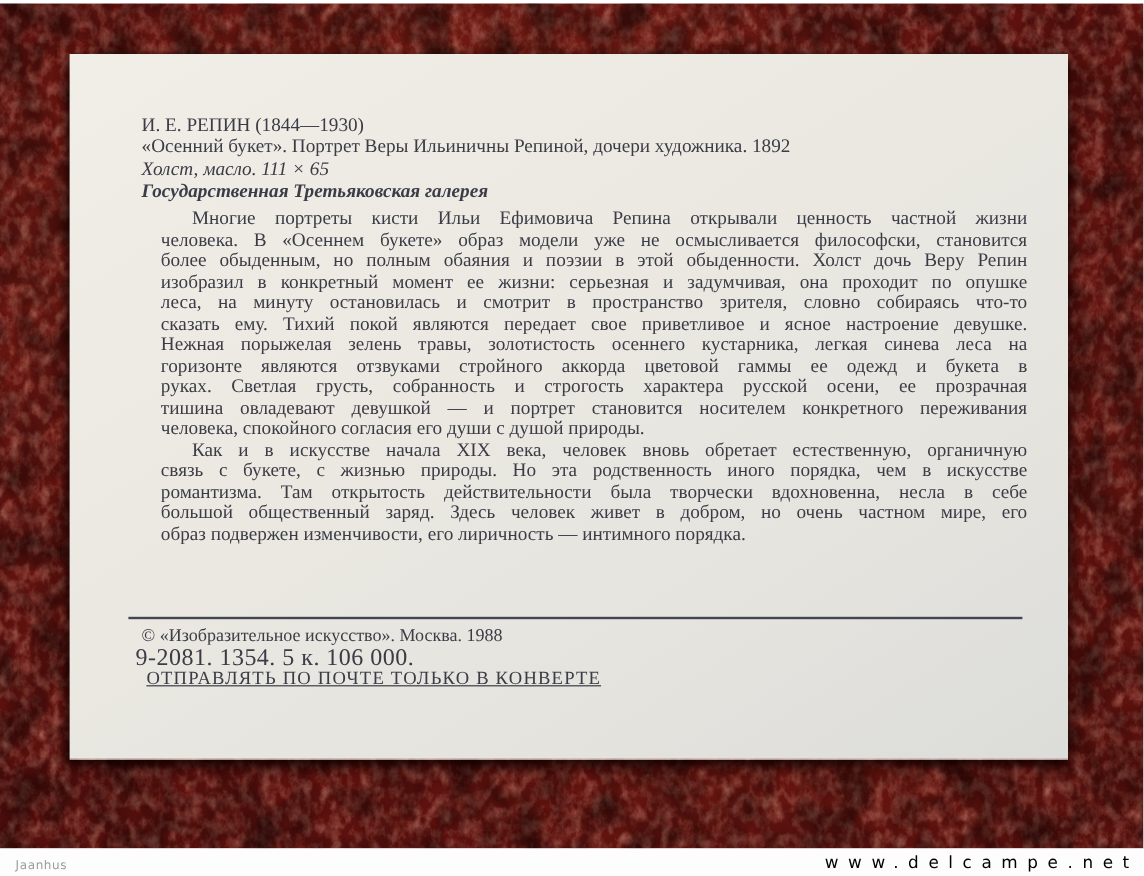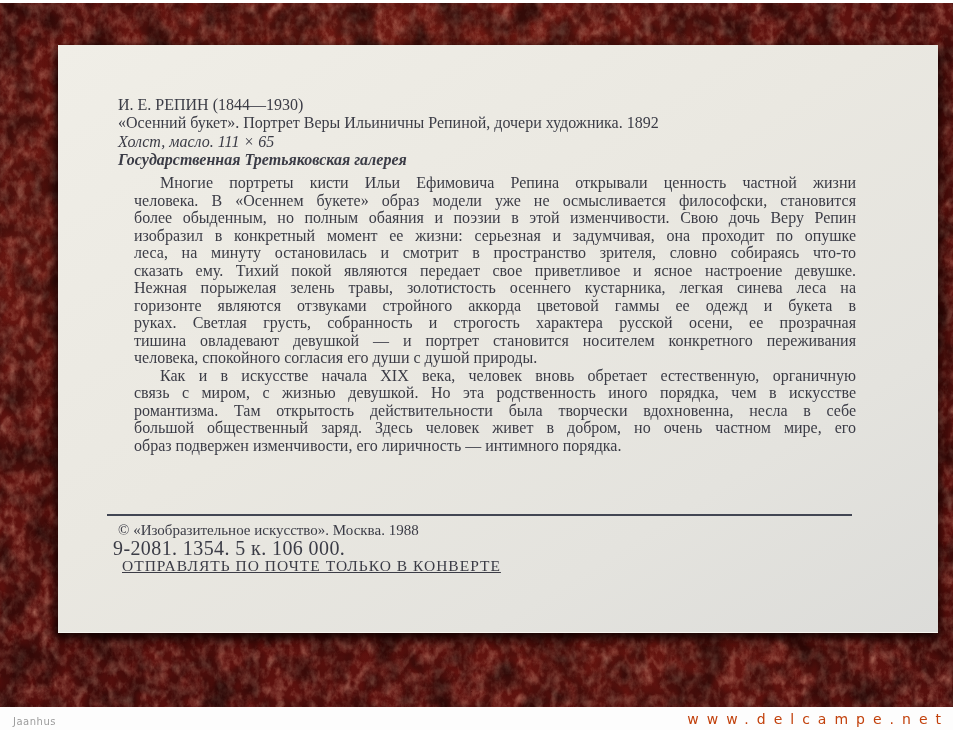--- a/index.html
+++ b/index.html
@@ -16,41 +16,40 @@
       radial-gradient(145% 120% at 50% 42%, #6e1913 0%, #5c110e 48%, #450b0a 78%, #300707 100%);
   }
   .leather svg{position:absolute;left:0;top:0;}
   
   .card{
     position:absolute;left:58px;top:45px;width:832px;height:587px;
     background:linear-gradient(148deg,#f0eee7 0%,#eae8e1 45%,#e4e3de 75%,#dcdcd9 100%);
     box-shadow:-3px 3px 9px rgba(18,2,2,.55), 0 4px 7px rgba(15,0,0,.62), 3px 6px 14px rgba(15,0,0,.40);
     border-bottom:1px solid #f6f5f0;
     color:#3b3c46;
-    padding-left:48px;
   }
   .card *{position:absolute;}
   .hdr{left:60px;line-height:18px;font-size:16px;white-space:nowrap;}
   .h1{top:51px;}
   .h2{top:69px;}
   .h3{top:88px;font-style:italic;}
   .h4{top:106px;font-style:italic;font-weight:bold;}
   .bodytxt{left:76px;top:129px;width:722px;line-height:17.5px;font-size:16px;}
   .bodytxt div{position:static;text-align:justify;text-align-last:justify;}
   .bodytxt div.first{text-indent:26px;}
   .bodytxt div.plast{text-align-last:left;}
   .rule{left:49px;top:469px;width:745px;height:2px;background:#424653;}
   .f1{left:60px;top:476px;font-size:15px;line-height:18px;white-space:nowrap;}
   .f2{left:55px;top:494px;font-size:20px;line-height:18px;white-space:nowrap;letter-spacing:.4px;}
   .f3{left:64px;top:512px;font-size:15.5px;line-height:18px;white-space:nowrap;letter-spacing:1px;text-decoration:underline;}
   
   .wmbar{position:absolute;left:0;bottom:0;width:953px;height:23px;background:#fdfdfd;
          font-family:"DejaVu Sans","Liberation Sans",sans-serif;}
   .wm-left{position:absolute;left:13px;bottom:3px;font-size:10px;color:#9c9c9c;letter-spacing:.5px;}
-  .wm-right{position:absolute;right:4px;bottom:3px;font-size:14px;color:#c2410c;letter-spacing:8px;}
+  .wm-right{position:absolute;right:4px;bottom:3px;font-size:14px;color:#000000;letter-spacing:8px;}
 </style>
 </head>
 <body>
 
 <div class="scan">
 
   <div class="leather">
     <svg width="953" height="704">
       <defs>
         <filter id="grainLight" x="0" y="0" width="100%" height="100%">
@@ -69,31 +68,31 @@
 
   <div class="card">
     <div class="hdr h1">И. Е. РЕПИН (1844—1930)</div>
     <div class="hdr h2">«Осенний букет». Портрет Веры Ильиничны Репиной, дочери художника. 1892</div>
     <div class="hdr h3">Холст, масло. 111 × 65</div>
     <div class="hdr h4">Государственная Третьяковская галерея</div>
 
     <div class="bodytxt">
       <div class="first">Многие портреты кисти Ильи Ефимовича Репина открывали ценность частной жизни</div>
       <div>человека. В «Осеннем букете» образ модели уже не осмысливается философски, становится</div>
-      <div>более обыденным, но полным обаяния и поэзии в этой изменчивости. Свою дочь Веру Репин</div>
+      <div>более обыденным, но полным обаяния и поэзии в этой обыденности. Холст дочь Веру Репин</div>
       <div>изобразил в конкретный момент ее жизни: серьезная и задумчивая, она проходит по опушке</div>
       <div>леса, на минуту остановилась и смотрит в пространство зрителя, словно собираясь что-то</div>
       <div>сказать ему. Тихий покой являются передает свое приветливое и ясное настроение девушке.</div>
       <div>Нежная порыжелая зелень травы, золотистость осеннего кустарника, легкая синева леса на</div>
       <div>горизонте являются отзвуками стройного аккорда цветовой гаммы ее одежд и букета в</div>
       <div>руках. Светлая грусть, собранность и строгость характера русской осени, ее прозрачная</div>
       <div>тишина овладевают девушкой — и портрет становится носителем конкретного переживания</div>
       <div class="plast">человека, спокойного согласия его души с душой природы.</div>
       <div class="first">Как и в искусстве начала XIX века, человек вновь обретает естественную, органичную</div>
-      <div>связь с миром, с жизнью девушкой. Но эта родственность иного порядка, чем в искусстве</div>
+      <div>связь с букете, с жизнью природы. Но эта родственность иного порядка, чем в искусстве</div>
       <div>романтизма. Там открытость действительности была творчески вдохновенна, несла в себе</div>
       <div>большой общественный заряд. Здесь человек живет в добром, но очень частном мире, его</div>
       <div class="plast">образ подвержен изменчивости, его лиричность — интимного порядка.</div>
     </div>
 
     <div class="rule"></div>
     <div class="f1">© «Изобразительное искусство». Москва. 1988</div>
     <div class="f2">9-2081. 1354. 5 к. 106 000.</div>
     <div class="f3">ОТПРАВЛЯТЬ ПО ПОЧТЕ ТОЛЬКО В КОНВЕРТЕ</div>
   </div>

